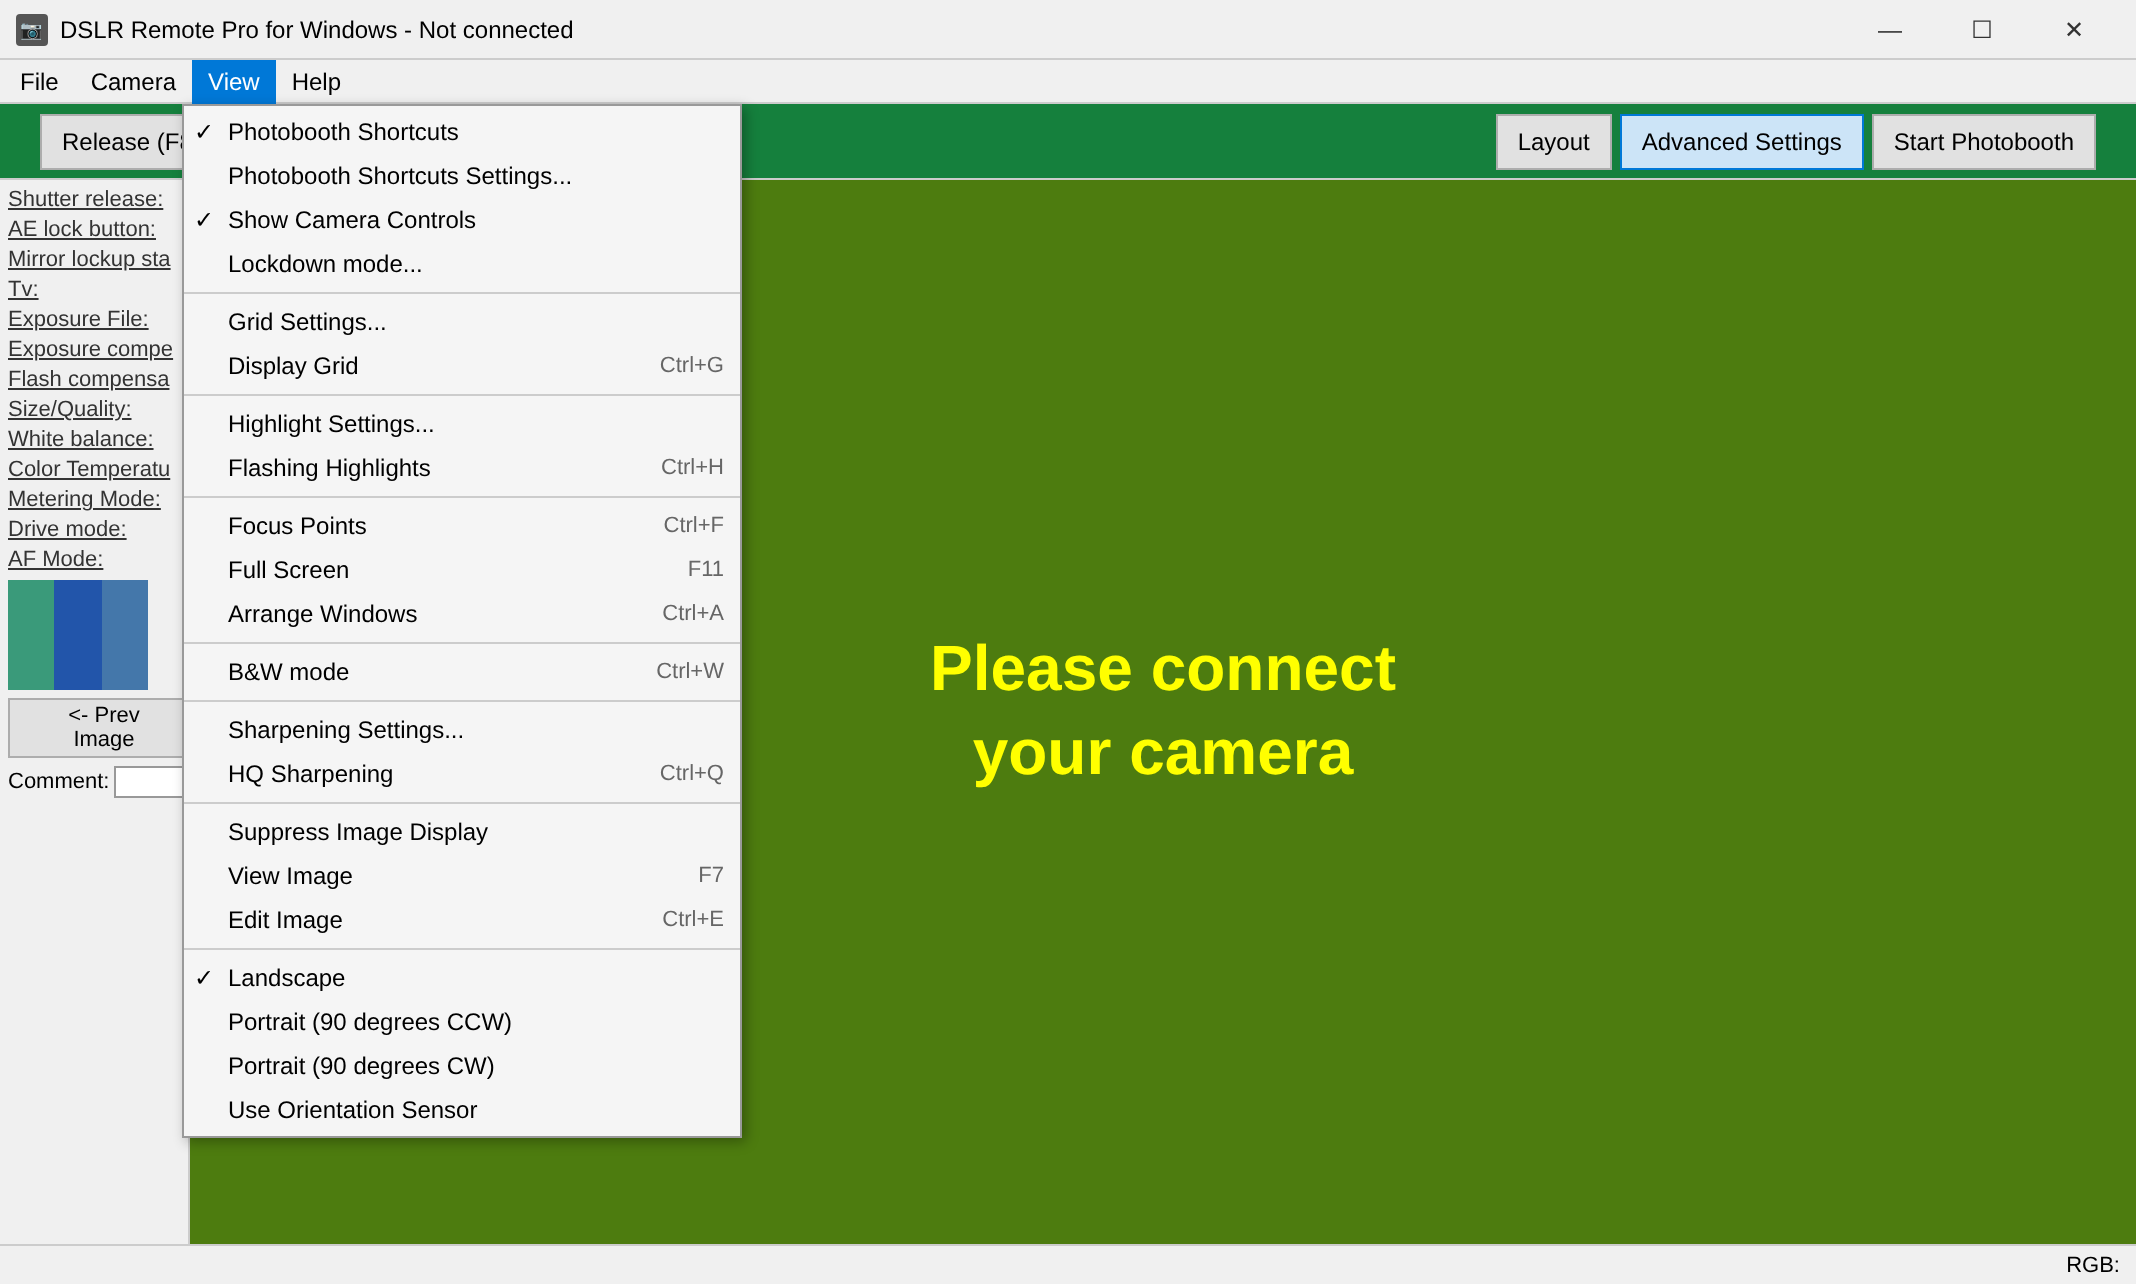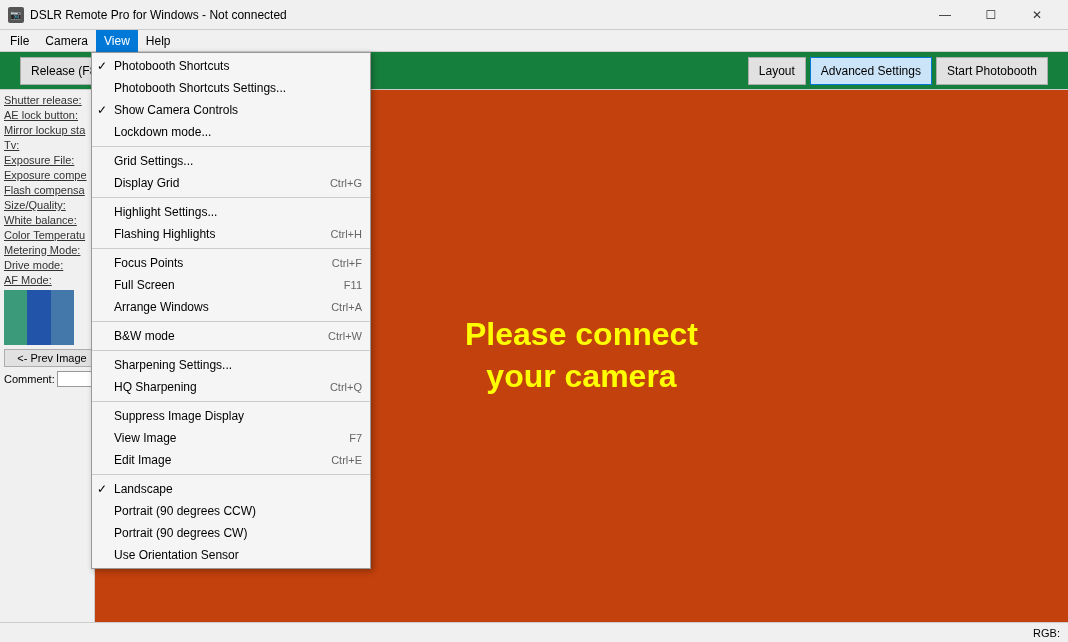--- a/index.html
+++ b/index.html
@@ -146,41 +146,41 @@
     }
     .thumb-col1 { flex: 1; background: #3a9a7a; }
     .thumb-col2 { flex: 1; background: #2255aa; }
     .thumb-col3 { flex: 1; background: #4477aa; }
 
     .prev-btn {
       margin-top: 4px;
       font-size: 11px;
       background: #e1e1e1;
       border: 1px solid #adadad;
-      padding: 2px 8px;
+      padding: 2px 20px;
       cursor: pointer;
       width: 96px;
     }
     .comment-row {
       display: flex;
       align-items: center;
       gap: 2px;
       margin-top: 4px;
     }
     .comment-input {
       width: 55px;
       height: 16px;
       border: 1px solid #999;
       font-size: 10px;
     }
 
     
     .camera-view {
       flex: 1;
-      background: #c2410c;
+      background: #4d7c0f;
       display: flex;
       align-items: center;
       justify-content: center;
       position: relative;
     }
     .camera-message {
       color: #ffff00;
       font-size: 32px;
       font-weight: bold;
       text-align: center;

